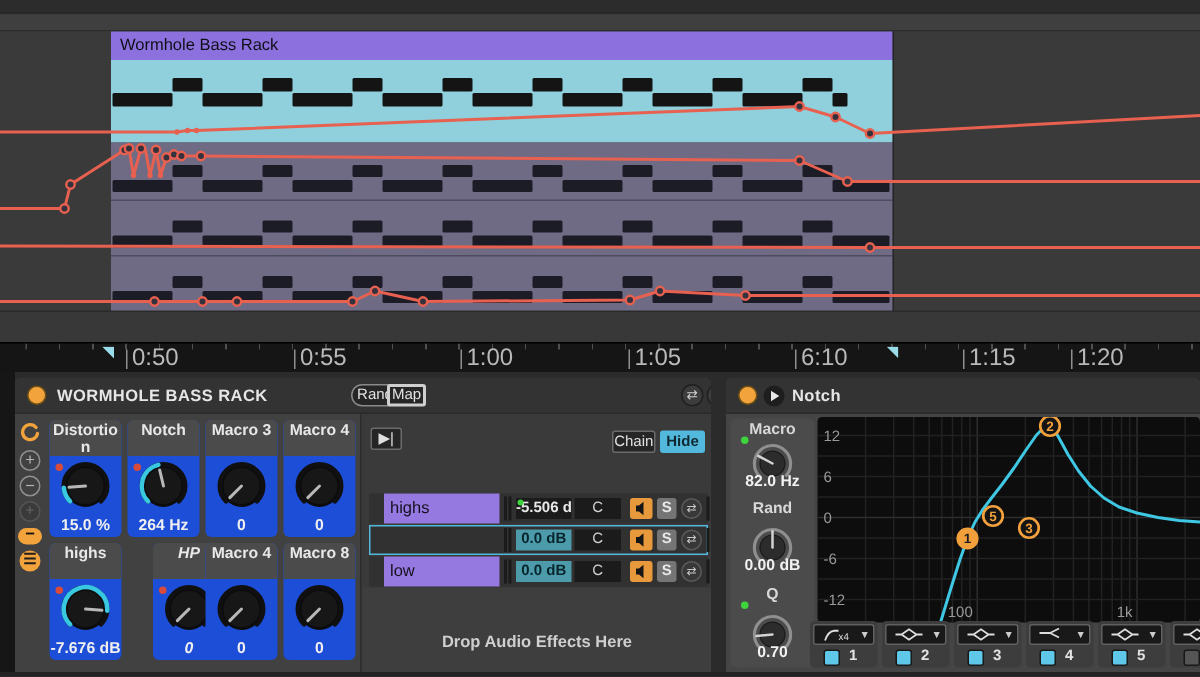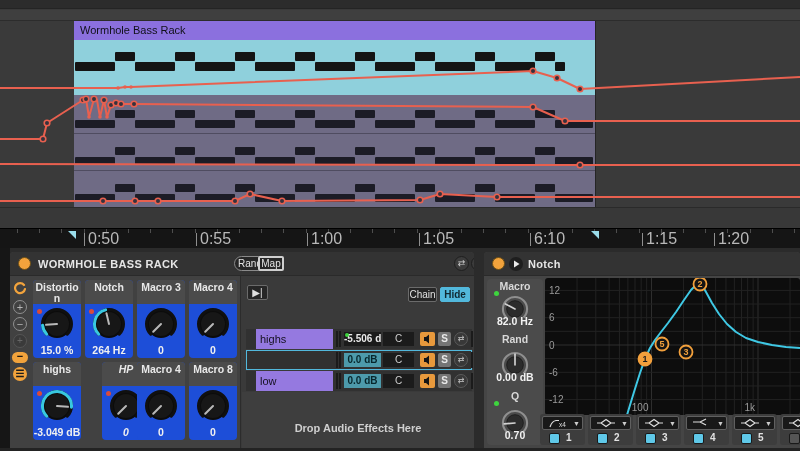--- a/index.html
+++ b/index.html
@@ -323,21 +323,21 @@
           <div class="mlabel">highs</div>
           <div class="reddot" style="left: 4px; top: 29px;"></div>
           <div style="left: 6px; top: 26px; width: 36px; height: 36px;">
             <svg width="36" height="36" viewBox="0 0 36 36" style="position: static;">
               <circle cx="18" cy="18" r="13" fill="#171717" stroke="#0c0c0c" stroke-width="2"></circle>
               <path d="M7.74695167279506 28.253048327204937 A14.5 14.5 0 1 1 28.25304832720494 28.253048327204937" fill="none" stroke="#101010" stroke-width="3" stroke-linecap="round"></path>
               <path d="M7.74695167279506 28.253048327204937 A14.5 14.5 0 1 1 32.45530133913036 19.13765688805375" fill="none" stroke="#38c8e0" stroke-width="3" stroke-linecap="round"></path>
               <line x1="18" y1="18" x2="28.966090671064407" y2="18.863050053006294" stroke="#b8b8b8" stroke-width="2" stroke-linecap="round"></line>
             </svg>
           </div>
-          <div class="mval">-3.049 dB</div>
+          <div class="mval">-7.676 dB</div>
         </div>
         <div class="mcell" style="left: 69px; top: 82px; font-style: italic;">
           <div class="mlabel">HP</div>
           <div class="reddot" style="left: 4px; top: 29px;"></div>
           <div style="left: 6px; top: 26px; width: 36px; height: 36px;">
             <svg width="36" height="36" viewBox="0 0 36 36" style="position: static;">
               <circle cx="18" cy="18" r="13" fill="#171717" stroke="#0c0c0c" stroke-width="2"></circle>
               <path d="M7.74695167279506 28.253048327204937 A14.5 14.5 0 1 1 28.25304832720494 28.253048327204937" fill="none" stroke="#101010" stroke-width="3" stroke-linecap="round"></path>
               <line x1="18" y1="18" x2="10.221825406947977" y2="25.77817459305202" stroke="#b8b8b8" stroke-width="2" stroke-linecap="round"></line>
             </svg>

